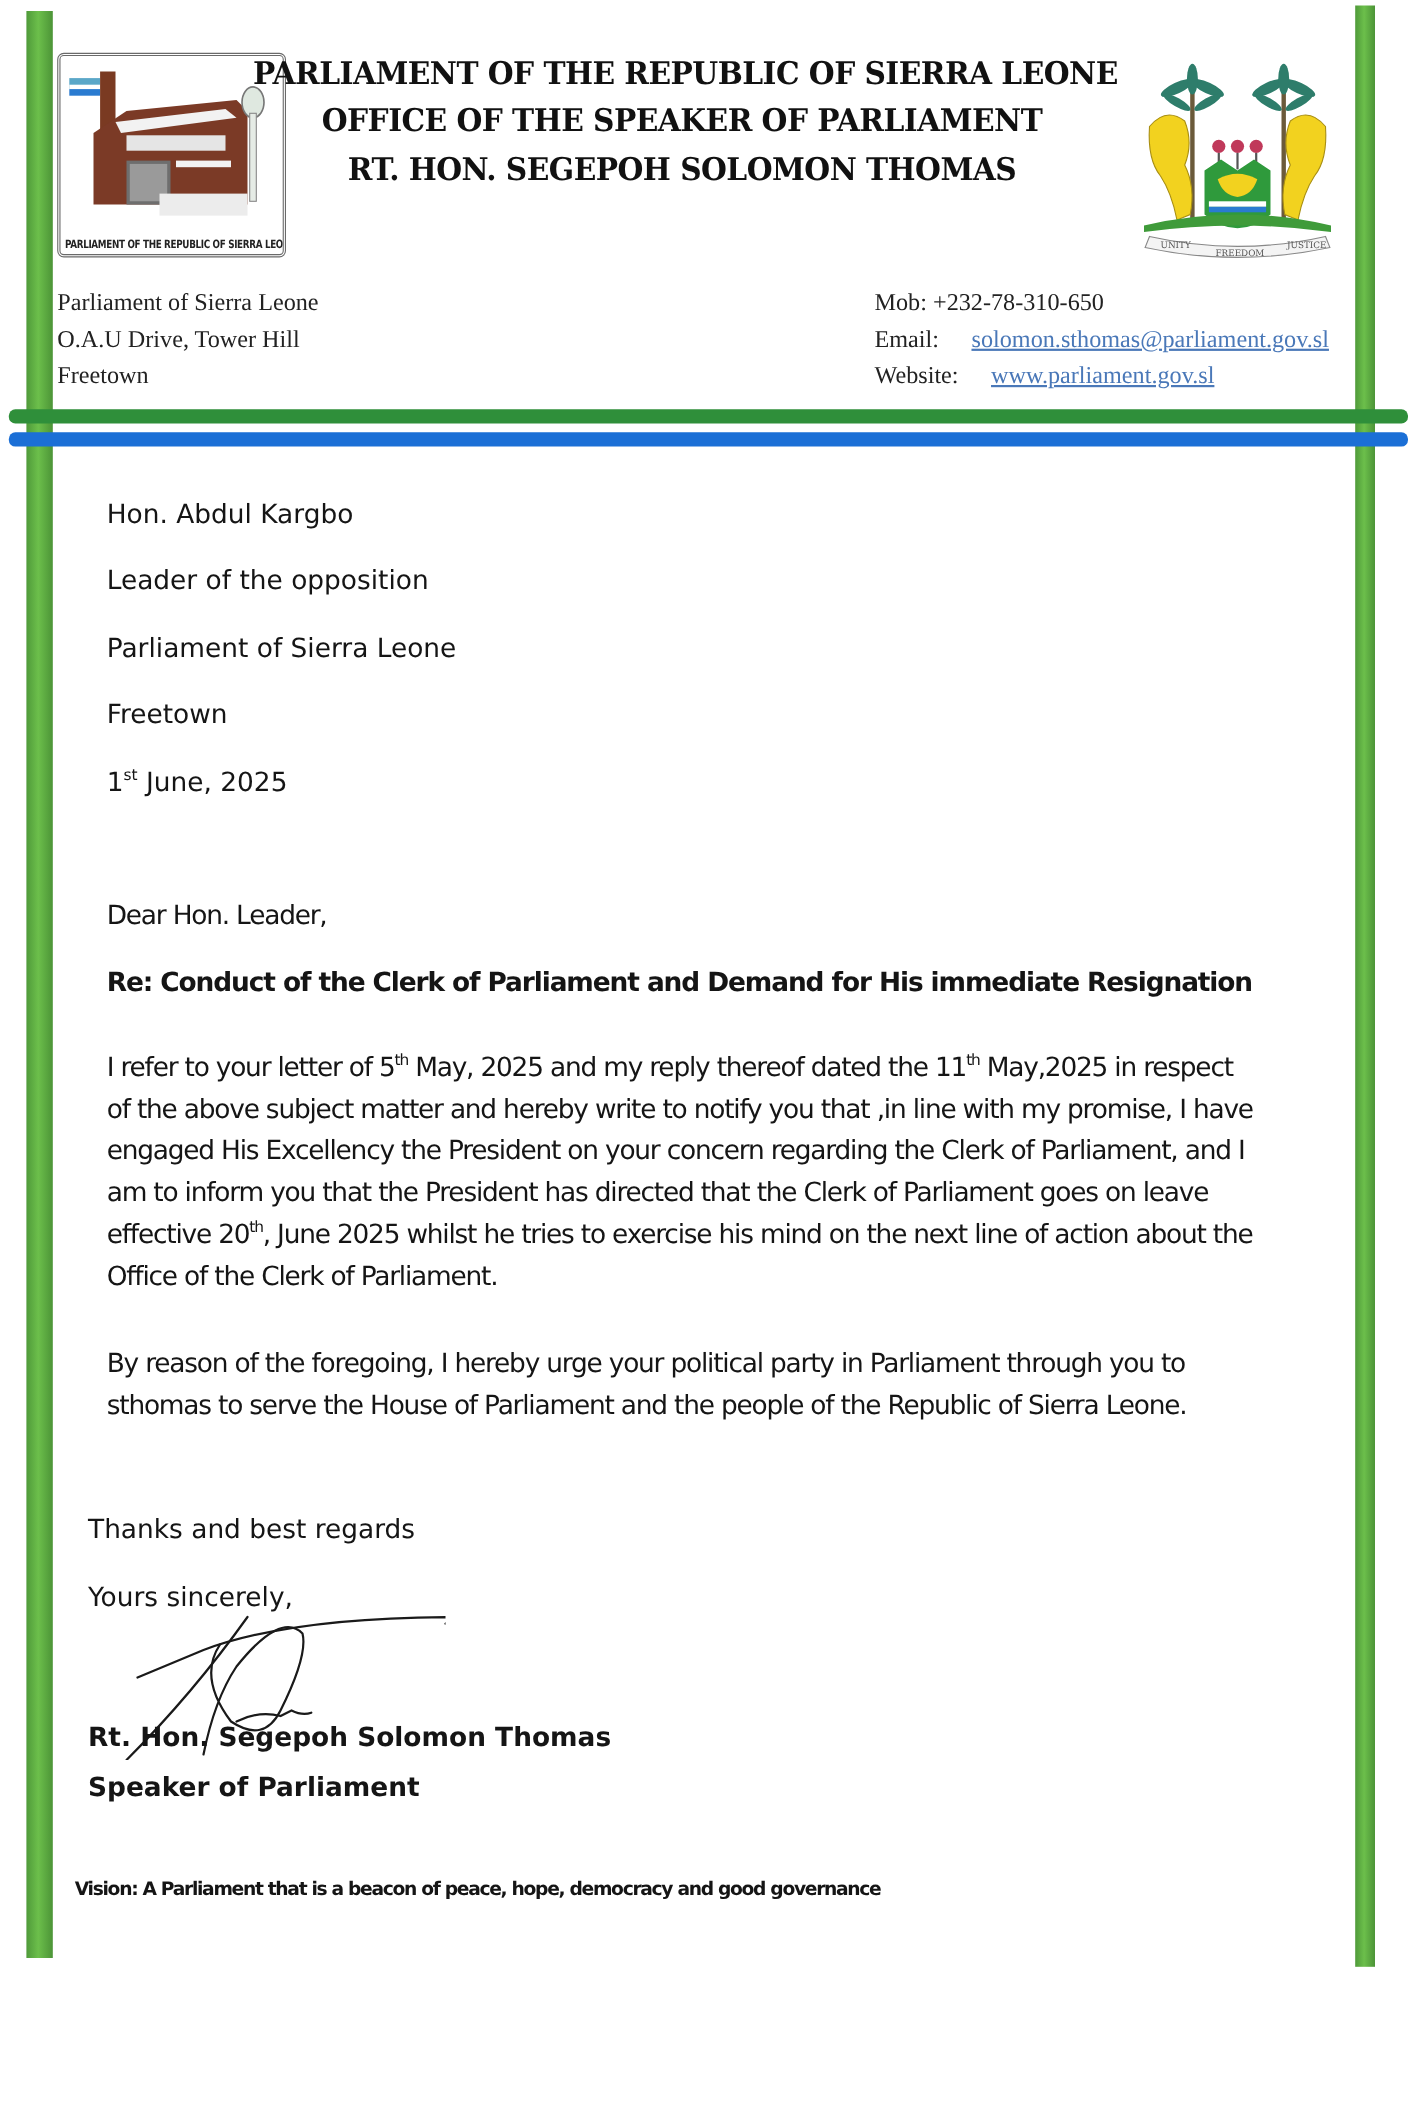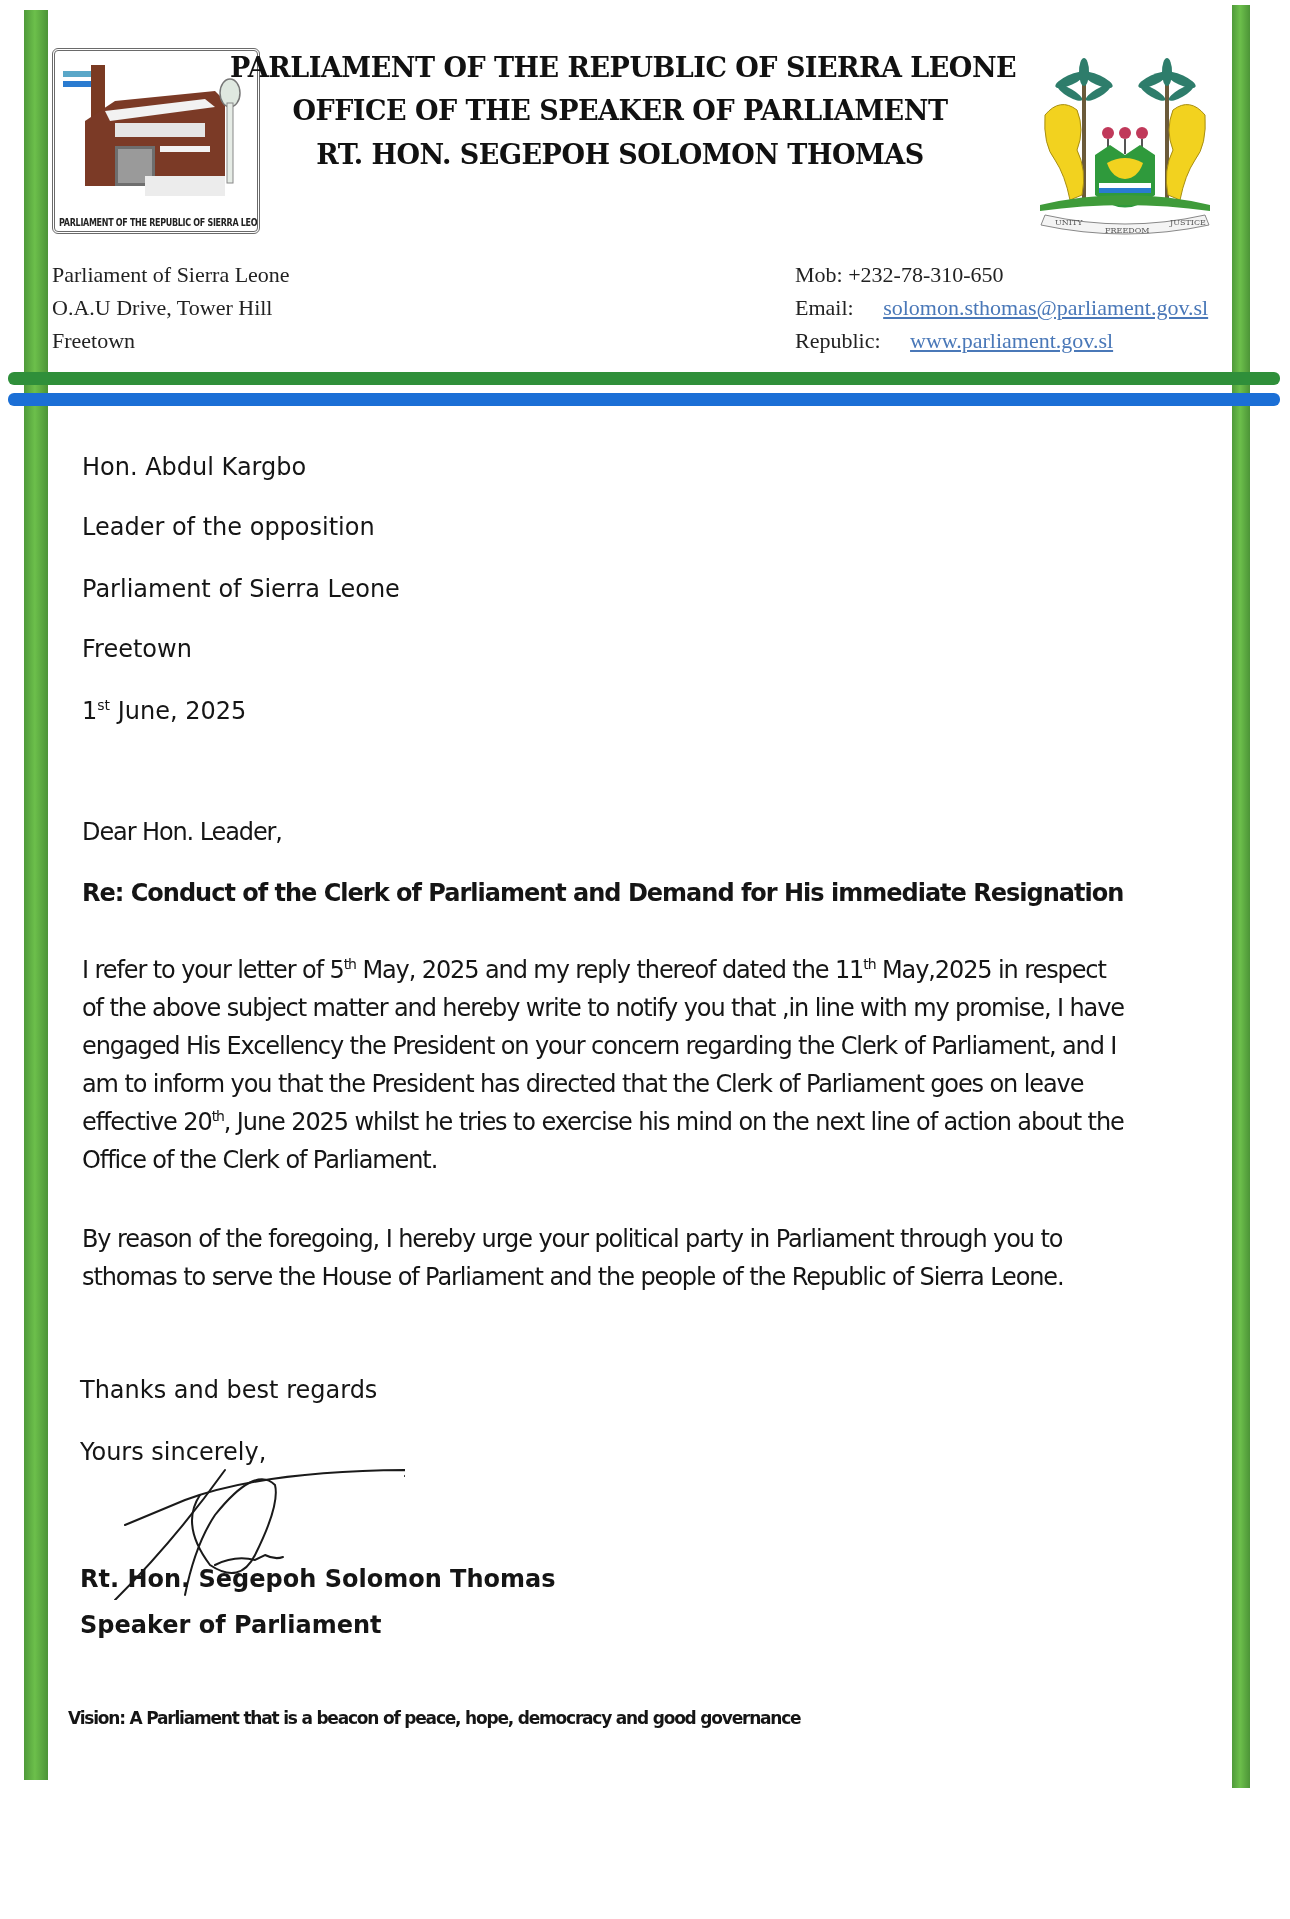--- a/index.html
+++ b/index.html
@@ -43,21 +43,21 @@
 
   
   .addr {
     position:absolute; font-family:"Liberation Serif", serif; font-size:22px;
     color:#222; white-space:nowrap; line-height:26px;
   }
   .link { color:#4a78b8; text-decoration:underline;margin-left:24px; }
 
   
   .txt {
-    position:absolute; left:82px; font-family:"DejaVu Sans", sans-serif;
+    position:absolute; left:97px; font-family:"DejaVu Sans", sans-serif;
     font-size:24px; color:#151515; white-space:nowrap; line-height:30px;
   }
   .cond { font-family:"DejaVu Sans", sans-serif; font-size:24px; letter-spacing:-1.1px; }
   .bold { font-weight:bold; }
   sup { font-size:14px; vertical-align:top; position:relative; top:-6px; }
   #sig { left:105px; top:1440px; width:300px; height:160px; }
 </style>
 </head>
 <body>
 
@@ -140,21 +140,21 @@
 
 <div class="addr" style="left:795px; top:262px;">
   <span>Mob:</span>
   <span>+232-78-310-650</span>
 </div>
 <div class="addr" style="left:795px; top:295px;">
   <span>Email:</span>
   <span class="link">solomon.sthomas@parliament.gov.sl</span>
 </div>
 <div class="addr" style="left:795px; top:328px;">
-  <span>Republic:</span>
+  <span>Website:</span>
   <span class="link">www.parliament.gov.sl</span>
 </div>
 
 <div class="txt" style="top:452px;">Hon. Abdul Kargbo</div>
 <div class="txt" style="top:512px;">Leader of the opposition</div>
 <div class="txt" style="top:574px;">Parliament of Sierra Leone</div>
 <div class="txt" style="top:634px;">Freetown</div>
 <div class="txt" style="top:696px;">
   <span>1</span><sup>st</sup><span> June, 2025</span>
 </div>

